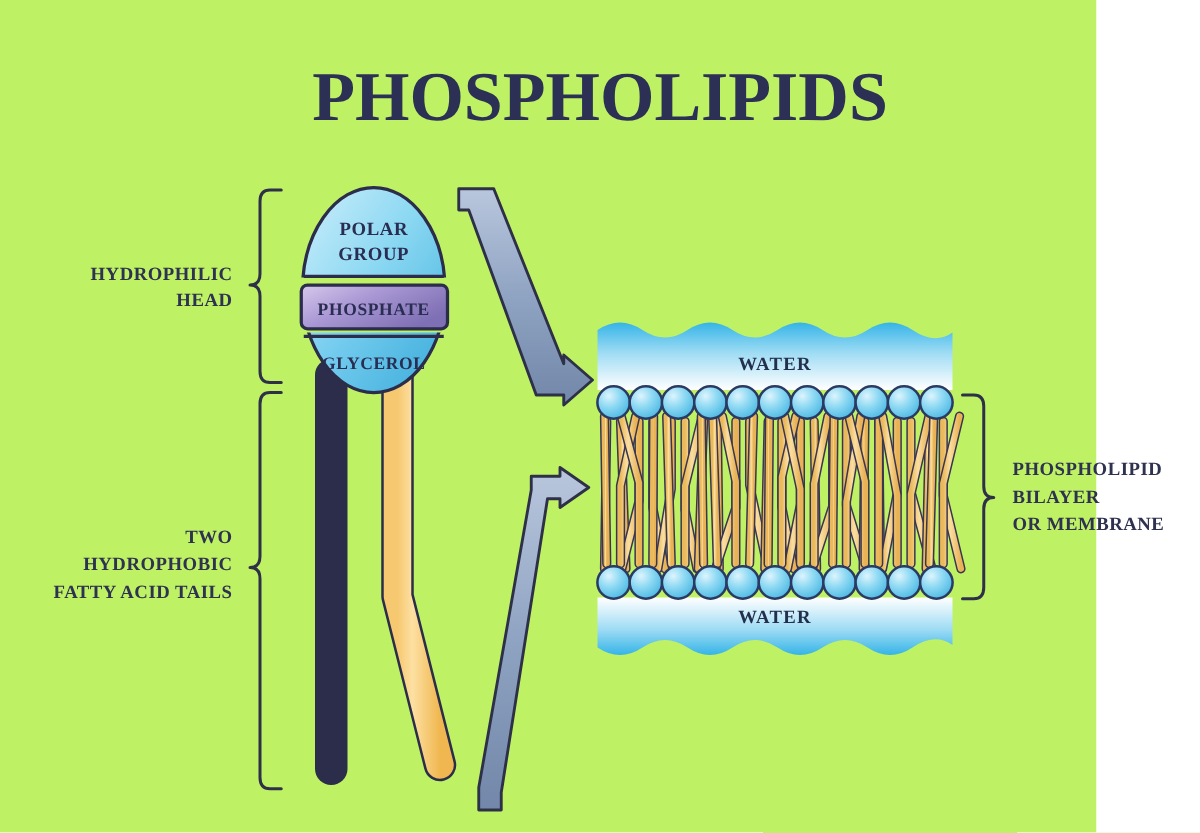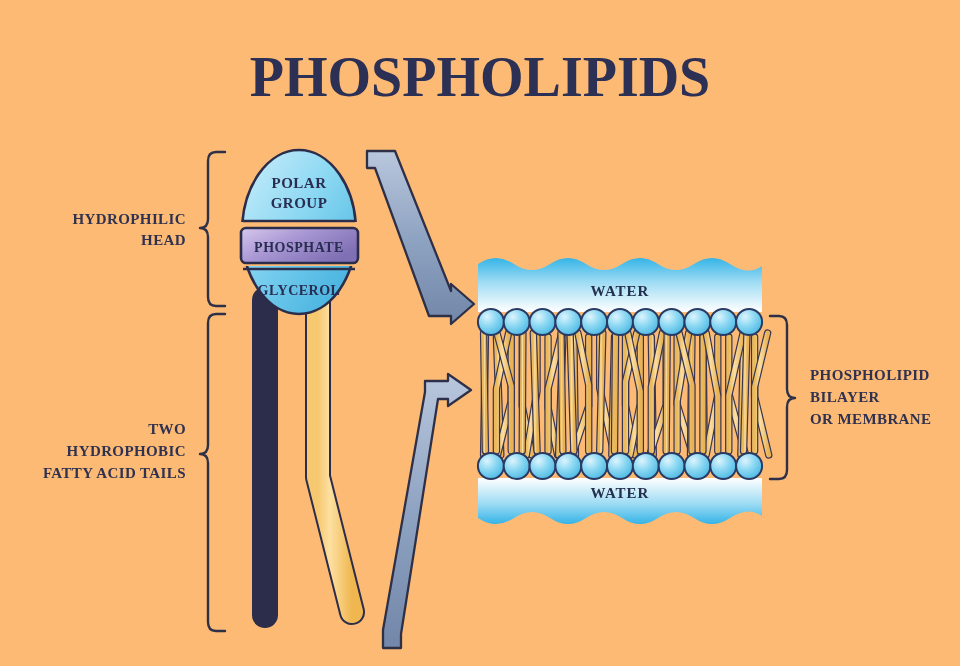--- a/index.html
+++ b/index.html
@@ -8,23 +8,23 @@
     background: #ffffff;
   }
   body {
     width: 960px;
     height: 666px;
     overflow: hidden;
     font-family: "Liberation Serif", serif;
   }
   #stage {
     position: relative;
-    width: 960px;
+    width: 877px;
     height: 666px;
-    background: #fdba74;
+    background: #bef264;
   }
   #diagram-svg {
     position: absolute;
     left: 0;
     top: 0;
     width: 960px;
     height: 666px;
   }
   .ttl {
     font-family: "Liberation Serif", serif;

